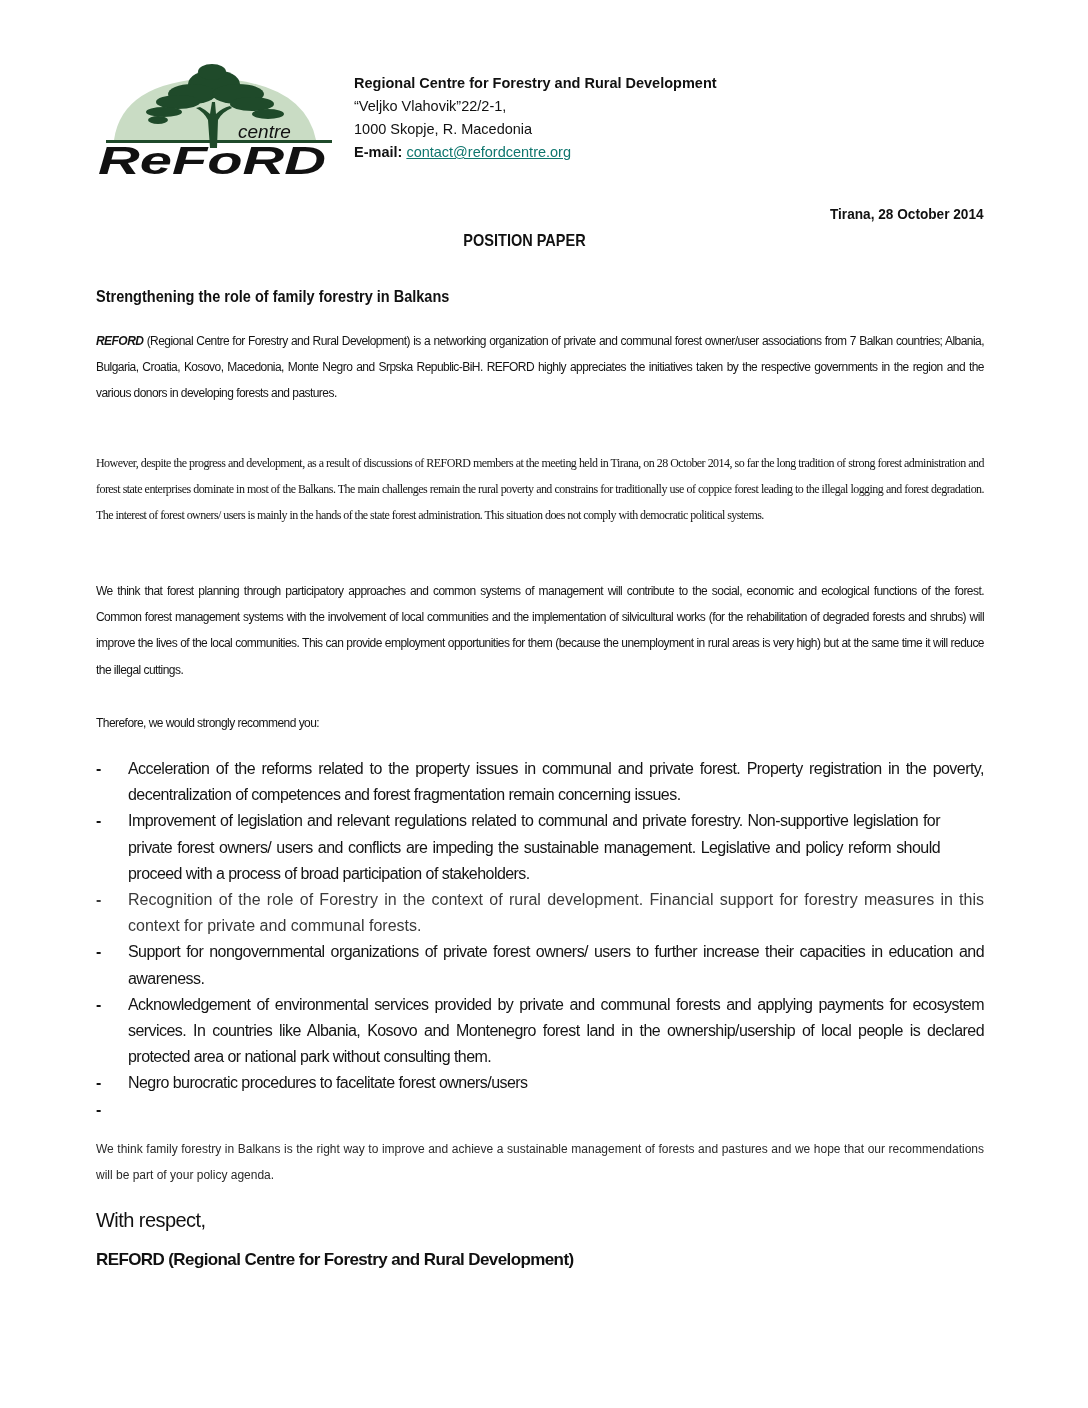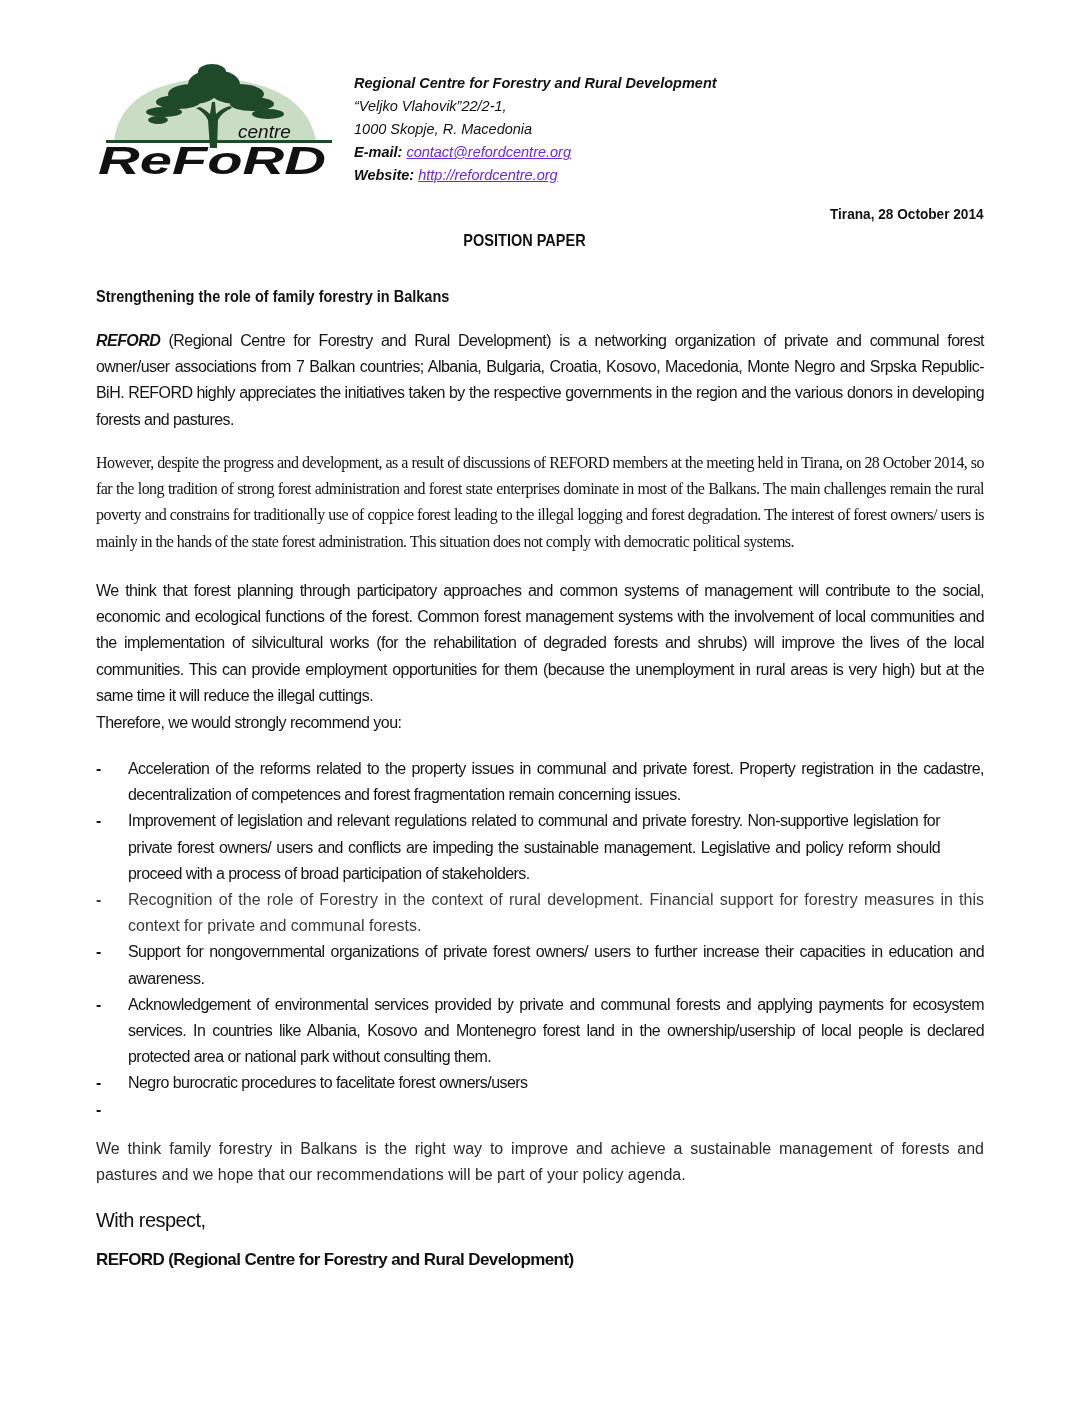--- a/index.html
+++ b/index.html
@@ -6,31 +6,31 @@
   body { width:1088px; height:1408px; position:relative; overflow:hidden;
          font-family:"Liberation Sans", sans-serif; color:#111111; }
   .abs { position:absolute; }
 
   
   .logo { left:92px; top:62px; width:240px; height:116px; }
   .logo svg { display:block; }
 
   
   .contact { left:354px; top:72px; font-size:14.5px; line-height:23px; }
-  .contact .line { white-space:nowrap;font-style:italic; }
+  .contact .line { white-space:nowrap; }
   .contact .bold { font-weight:bold; }
-  .contact a { color:#6d28d9; text-decoration:underline; }
+  .contact a { color:#0f766e; text-decoration:underline; }
   .contact .lbl { font-weight:bold; }
 
   .date { right:104px; top:205px; font-size:15.5px; font-weight:bold; transform:scaleX(0.88); transform-origin:right center; }
   .title { left:0; width:1049px; top:231px; text-align:center; font-size:16.5px; font-weight:bold; }
   .title span { display:inline-block; transform:scaleX(0.88); }
   .subtitle { left:96px; top:287px; font-size:16.5px; font-weight:bold; transform:scaleX(0.88); transform-origin:left center; white-space:nowrap; }
 
-  .para { left:96px; width:888px; font-size:16px; line-height:26.2px; text-align:justify; color:#141414; }
+  .para { left:96px; width:888px; font-size:12px; line-height:26.2px; text-align:justify; color:#141414; }
   .p1 { top:328px; }
   .p2 { top:450px;font-family:Liberation Serif, serif; }
   .p3 { top:578px; }
   .p4 { top:710px; }
 
   .cond { letter-spacing:-0.55px; word-spacing:0px; }
   .em { font-weight:bold; font-style:italic; }
 
   .list { left:96px; width:888px; top:756px; font-size:16px; line-height:26.2px; margin:0; padding:0; list-style:none; }
   .list li { position:relative; padding-left:32px; text-align:justify; color:#141414; }
@@ -73,40 +73,36 @@
 </div>
 
 <div class="abs contact">
   <div class="line bold">Regional Centre for Forestry and Rural Development</div>
   <div class="line">“Veljko Vlahovik”22/2-1,</div>
   <div class="line">1000 Skopje, R. Macedonia</div>
   <div class="line">
     <span class="lbl">E-mail:</span>
     <a>contact@refordcentre.org</a>
   </div>
-  <div class="line">
-    <span class="lbl">Website:</span>
-    <a>http://refordcentre.org</a>
-  </div>
 </div>
 
 <div class="abs date">Tirana, 28 October 2014</div>
 <div class="abs title"><span>POSITION PAPER</span></div>
 <div class="abs subtitle">Strengthening the role of family forestry in Balkans</div>
 
 <div class="abs para p1 cond">
   <span class="em">REFORD</span><span> (Regional Centre for Forestry and Rural Development) is a networking organization of private and communal forest owner/user associations from 7 Balkan countries; Albania, Bulgaria, Croatia, Kosovo, Macedonia, Monte Negro and Srpska Republic-BiH. REFORD highly appreciates the initiatives taken by the respective governments in the region and the various donors in developing forests and pastures.</span>
 </div>
 
 <div class="abs para p2 cond">However, despite the progress and development, as a result of discussions of REFORD members at the meeting held in Tirana, on 28 October 2014, so far the long tradition of strong forest administration and forest state enterprises dominate in most of the Balkans. The main challenges remain the rural poverty and constrains for traditionally use of coppice forest leading to the illegal logging and forest degradation. The interest of forest owners/ users is mainly in the hands of the state forest administration. This situation does not comply with democratic political systems.</div>
 <div class="abs para p3 cond">We think that forest planning through participatory approaches and common systems of management will contribute to the social, economic and ecological functions of the forest. Common forest management systems with the involvement of local communities and the implementation of silvicultural works (for the rehabilitation of degraded forests and shrubs) will improve the lives of the local communities. This can provide employment opportunities for them (because the unemployment in rural areas is very high) but at the same time it will reduce the illegal cuttings.</div>
 <div class="abs para p4 cond">Therefore, we would strongly recommend you:</div>
 
 <ul class="abs list cond">
-  <li><span class="dash">-</span><span class="txt">Acceleration of the reforms related to the property issues in communal and private forest. Property registration in the cadastre, decentralization of competences and forest fragmentation remain concerning issues.</span></li>
+  <li><span class="dash">-</span><span class="txt">Acceleration of the reforms related to the property issues in communal and private forest. Property registration in the poverty, decentralization of competences and forest fragmentation remain concerning issues.</span></li>
   <li class="narrow">
       <span class="dash">-</span>
       <span class="txt">Improvement of legislation and relevant regulations related to communal and private forestry. Non-supportive legislation for private forest owners/ users and conflicts are impeding the sustainable management. Legislative and policy reform should proceed with a process of broad participation of stakeholders.</span>
     </li>
   <li class="light"><span class="dash">-</span><span class="txt">Recognition of the role of Forestry in the context of rural development. Financial support for forestry measures in this context for private and communal forests.</span></li>
   <li><span class="dash">-</span><span class="txt">Support for nongovernmental organizations of private forest owners/ users to further increase their capacities in education and awareness.</span></li>
   <li><span class="dash">-</span><span class="txt">Acknowledgement of environmental services provided by private and communal forests and applying payments for ecosystem services. In countries like Albania, Kosovo and Montenegro forest land in the ownership/usership of local people is declared protected area or national park without consulting them.</span></li>
   <li><span class="dash">-</span><span class="txt">Negro burocratic procedures to facelitate forest owners/users</span></li>
   <li><span class="dash">-</span></li>
 </ul>

